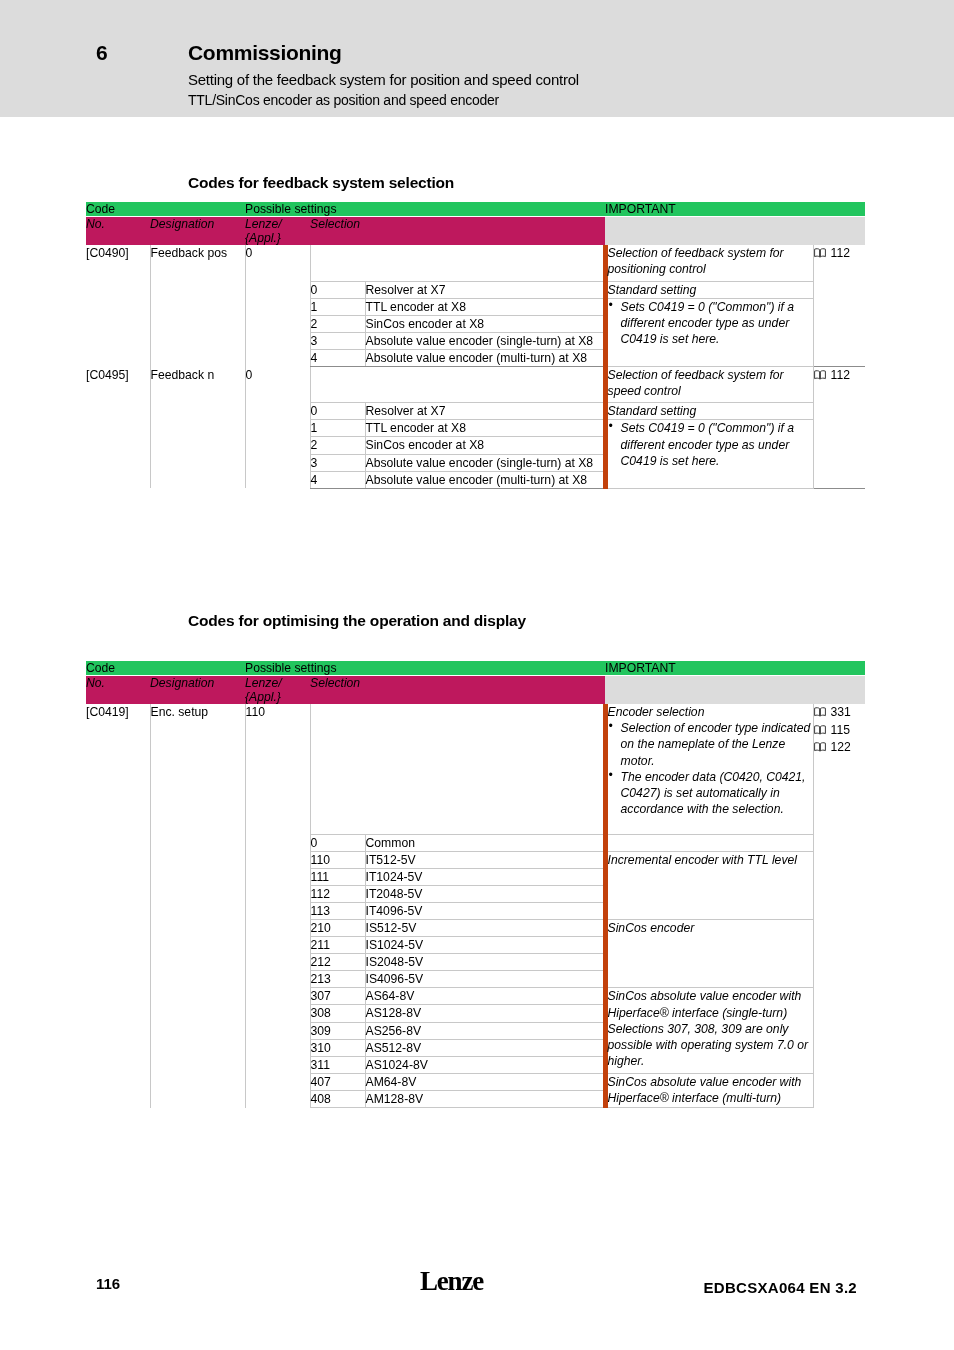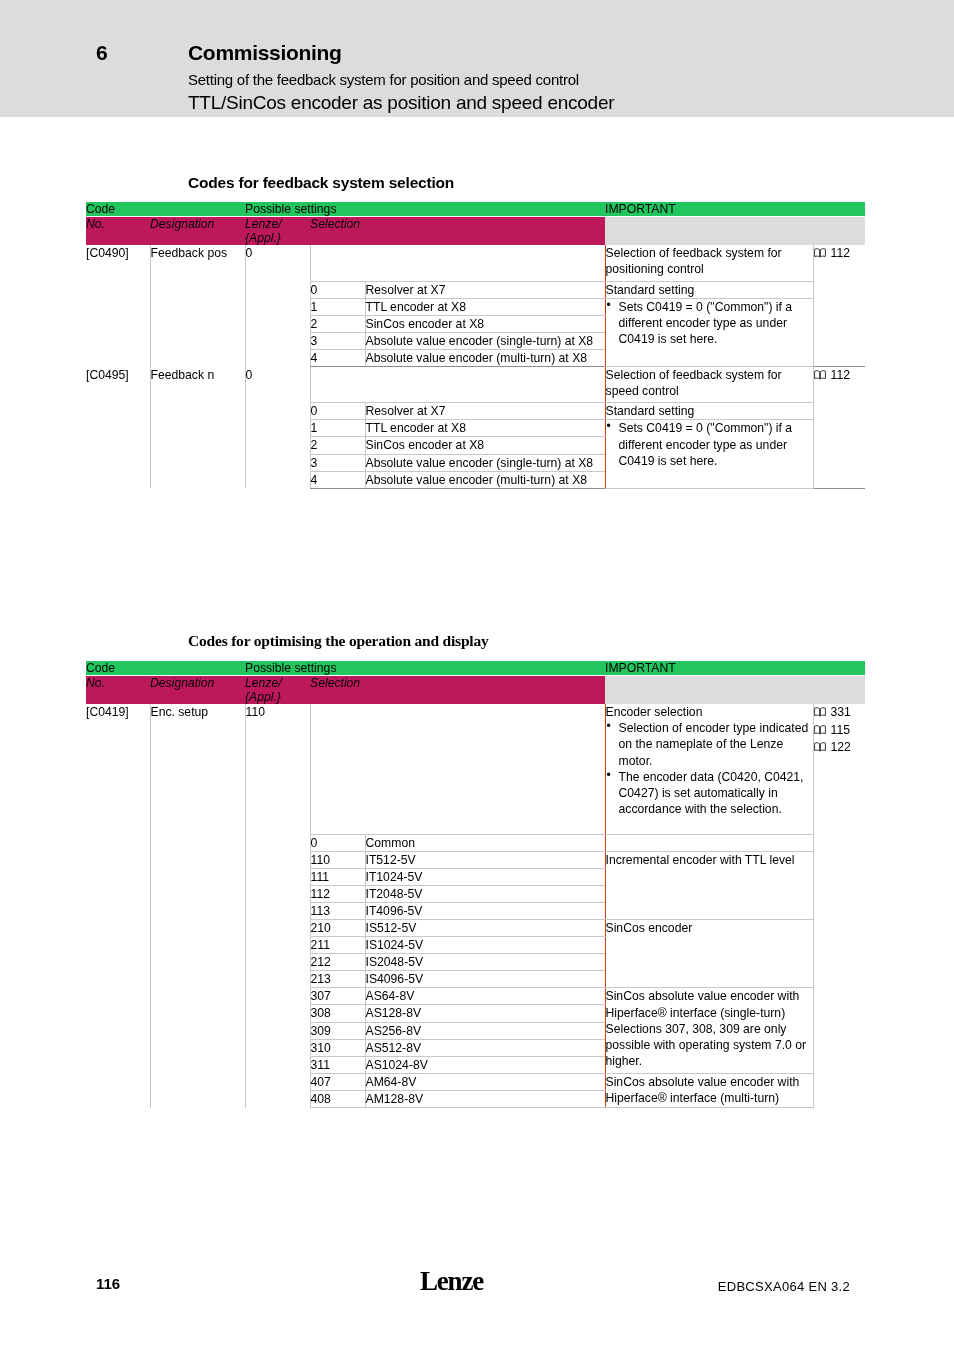--- a/index.html
+++ b/index.html
@@ -39,34 +39,34 @@
   }
   .chapter-sub1 {
     position: absolute;
     left: 188px; top: 71px;
     font-size: 15px;
     letter-spacing: -0.25px;
   }
   .chapter-sub2 {
     position: absolute;
     left: 188px; top: 92px;
-    font-size: 19px;
+    font-size: 14px;
     letter-spacing: -0.25px;
   }
 
   
   .section-heading {
     position: absolute;
     left: 188px;
     font-size: 15.5px;
     font-weight: bold;
     letter-spacing: -0.2px;
   }
   #heading-1 { top: 174px; text-align: right; }
-  #heading-2 { top: 632px; font-family: Liberation Serif, serif; }
+  #heading-2 { top: 612px; }
 
   
   .ctable {
     position: absolute;
     left: 86px;
     width: 779px;
     border-collapse: collapse;
     font-size: 12.2px;
     table-layout: fixed;
   }
@@ -108,21 +108,22 @@
   .cell-center { text-align: center; }
   .no-rule { border-bottom: none; }
   .thick-bottom { border-bottom: 1px solid #8c8c8c; }
 
   .vline-l { border-left: 1px solid #c8c8c8; }
 
   .imp-cell {
     padding: 5px 7px 5px 7px;
     line-height: 1.33;
     border-bottom: 1px solid #c8c8c8;
-    border-left: 1px solid #c2410c;
+    border-left: 5px solid #c2410c;
+    font-style: italic;
   }
 
   .ref-cell {
     padding: 5px 4px 5px 6px;
     line-height: 1.45;
     border-left: 1px solid #c8c8c8;
     white-space: nowrap;
   }
 
   ul.bullets {
@@ -176,23 +177,24 @@
   .footer-logo {
     position: absolute;
     left: 420px; top: 1266px;
     font-size: 27px;
     font-weight: bold;
     letter-spacing: -1.2px;
     font-family: Liberation Serif, serif;
   }
   .footer-doc {
     position: absolute;
-    right: 104px; top: 1279px;
-    font-size: 13px;
+    right: 97px; top: 1279px;
+    font-size: 15px;
     letter-spacing: 0.3px;
+    font-weight: bold;
   }
 </style>
 </head>
 <body>
 
 <div class="header-band"></div>
 <div class="chapter-num">6</div>
 <div class="chapter-title">Commissioning</div>
 <div class="chapter-sub1">Setting of the feedback system for position and speed control</div>
 <div class="chapter-sub2">TTL/SinCos encoder as position and speed encoder</div>

